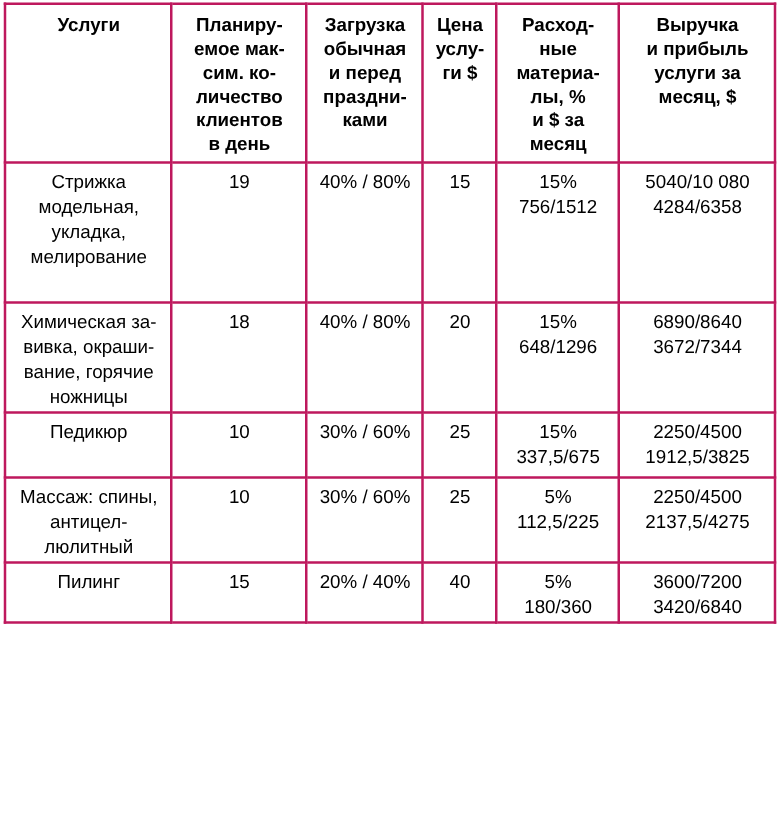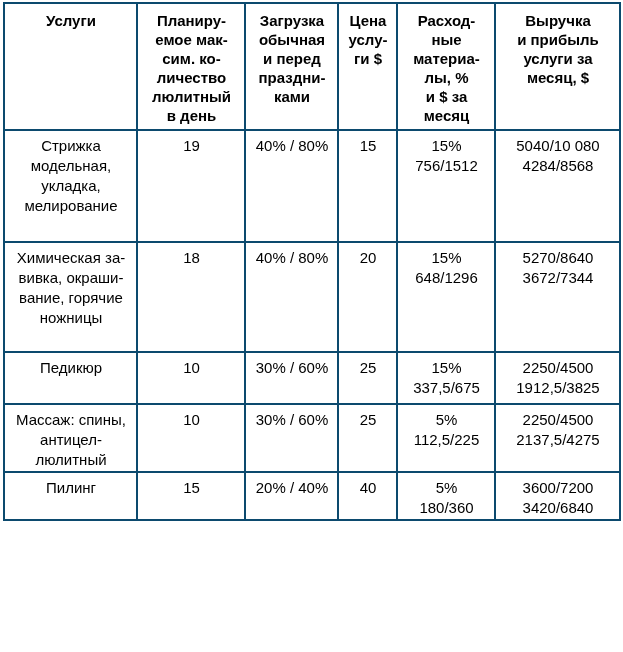--- a/index.html
+++ b/index.html
@@ -14,21 +14,21 @@
   .page {
     padding: 2px 0 0 3px;
   }
   table.services {
     border-collapse: collapse;
     table-layout: fixed;
     border: 2px solid #000;
   }
   table.services th,
   table.services td {
-    border: 2px solid #0c4a6e;
+    border: 2px solid #be185d;
     vertical-align: top;
     text-align: center;
     white-space: pre-line;
     overflow: hidden;
     padding: 5px 1px 0 2px;
   }
   table.services th {
     font-weight: bold;
     font-size: 15px;
     line-height: 19px;
@@ -42,21 +42,21 @@
   
   col.c-service   { width: 133px; }
   col.c-clients   { width: 108px; }
   col.c-load      { width: 93px; }
   col.c-price     { width: 59px; }
   col.c-materials { width: 98px; }
   col.c-revenue   { width: 125px; }
   
   tr.h-header { height: 127px; }
   tr.h-r0 { height: 112px; }
-  tr.h-r1 { height: 110px; }
+  tr.h-r1 { height: 88px; }
   tr.h-r2 { height: 62px; }
   tr.h-r3 { height: 52px; }
   tr.h-r4 { height: 102px; }
   tr.h-r5 { height: 68px; }
   tr.h-r6 { height: 48px; }
 </style>
 </head>
 <body>
 
 <div class="page">
@@ -69,21 +69,21 @@
       <col class="c-materials">
       <col class="c-revenue">
     </colgroup>
     <thead>
       <tr class="h-header">
         <th>Услуги</th>
         <th>Планиру-
 емое мак-
 сим. ко-
 личество
-люлитный
+клиентов
 в день</th>
         <th>Загрузка
 обычная
 и перед
 праздни-
 ками</th>
         <th>Цена
 услу-
 ги $</th>
         <th>Расход-
@@ -103,33 +103,33 @@
         <td>Стрижка
 модельная,
 укладка,
 мелирование</td>
         <td>19</td>
         <td>40% / 80%</td>
         <td>15</td>
         <td>15%
 756/1512</td>
         <td>5040/10 080
-4284/8568</td>
+4284/6358</td>
       </tr>
       <tr class="h-r1">
         <td>Химическая за-
 вивка, окраши-
 вание, горячие
 ножницы</td>
         <td>18</td>
         <td>40% / 80%</td>
         <td>20</td>
         <td>15%
 648/1296</td>
-        <td>5270/8640
+        <td>6890/8640
 3672/7344</td>
       </tr>
       <tr class="h-r3">
         <td>Педикюр</td>
         <td>10</td>
         <td>30% / 60%</td>
         <td>25</td>
         <td>15%
 337,5/675</td>
         <td>2250/4500

